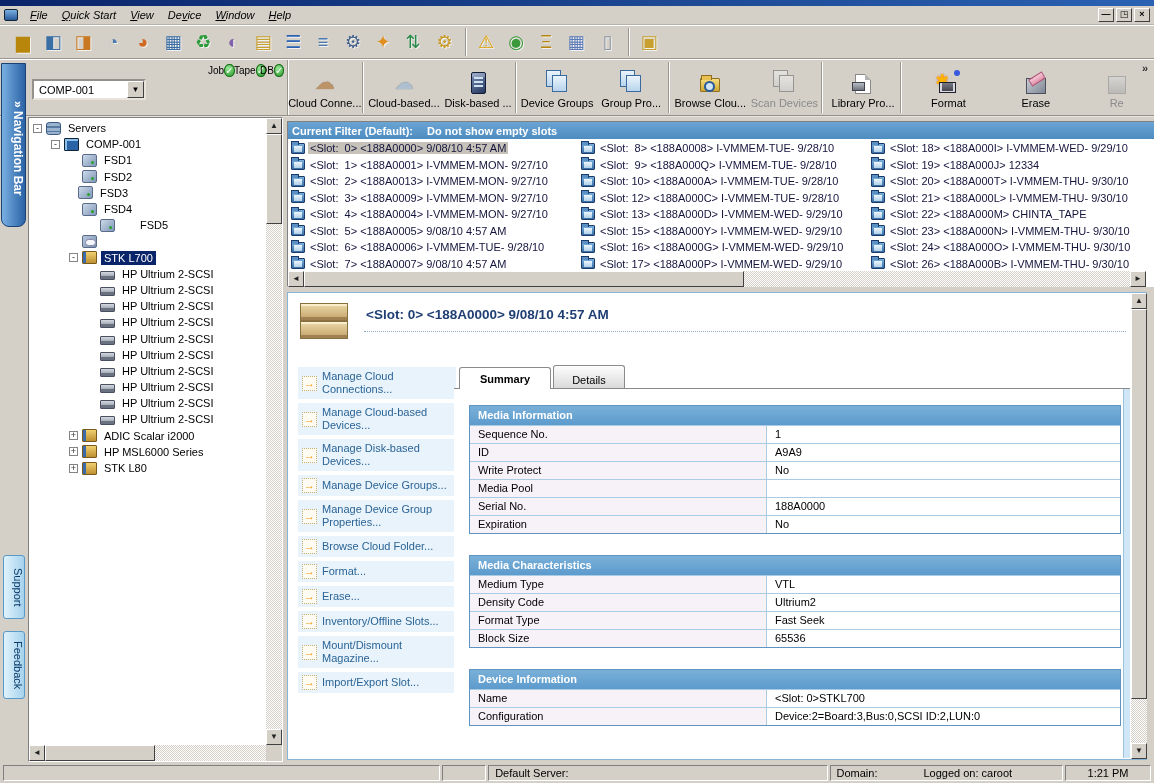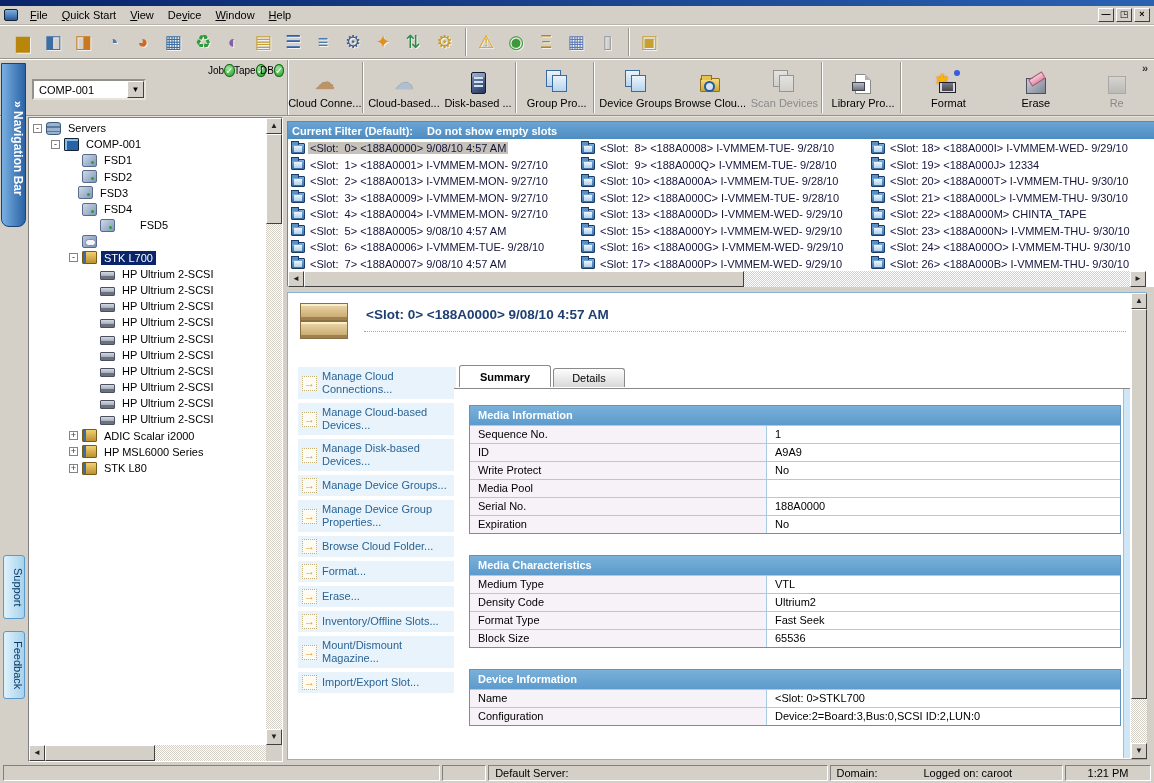--- a/index.html
+++ b/index.html
@@ -3,21 +3,21 @@
 <meta charset="utf-8">
 <style>
   * { margin:0; padding:0; box-sizing:border-box; }
   html,body { width:1154px; height:783px; overflow:hidden; }
   body { font-family:"Liberation Sans","DejaVu Sans",sans-serif; font-size:11px; background:#d4d0c8; position:relative; color:#000; }
 
   
   .titlebar { position:absolute; left:0; top:0; width:1154px; height:6px; background:linear-gradient(90deg,#0a246a,#2a62b2); }
   .menubar { position:absolute; left:0; top:6px; width:1154px; height:19px; background:#d4d0c8; display:flex; align-items:center; padding:0 2px; border-bottom:1px solid #b8b4ac; }
   .appicon { width:14px; height:12px; margin:0 5px 0 2px; background:linear-gradient(#7ab0e0,#2a5a9a); border:1px solid #123; border-radius:2px; }
-  .mi { padding:6px 7px; }
+  .mi { padding:6px 7px;font-style:italic; }
   .mi u { text-decoration:underline; }
   .winbtns { margin-left:auto; display:flex; gap:2px; padding-right:2px; }
   .winbtn { width:16px; height:14px; background:#d4d0c8; border:1px solid; border-color:#fff #404040 #404040 #fff; font-size:9px; line-height:11px; text-align:center; font-weight:bold; }
 
   
   .toolbar1 { position:absolute; left:0; top:25px; width:1154px; height:34px; border-top:1px solid #fff; border-bottom:1px solid #9a9690; display:flex; align-items:center; padding-left:8px; }
   .tb1i { width:30px; height:28px; display:flex; align-items:center; justify-content:center; font-size:18px; text-shadow:1px 1px 0 rgba(255,255,255,.7); }
   .tb1i.grp-end { border-right:1px solid #9a9690; box-shadow:1px 0 0 #fff; margin-right:5px; padding-right:4px; width:38px; }
 
   
@@ -116,21 +116,21 @@
   .lib3d { position:absolute; left:12px; top:8px; width:52px; height:42px; }
   .lib3d:before,.lib3d:after { content:""; position:absolute; left:0; width:46px; height:16px; background:linear-gradient(#ecd9a8,#c3a268); border:1px solid #8a7040; box-shadow:inset 0 -5px 0 -2px #a08050, inset 0 3px 0 -1px #f8eecc; }
   .lib3d:before { top:2px; } .lib3d:after { top:20px; }
   .dtitle { position:absolute; left:78px; top:14px; font-size:13.5px; font-weight:bold; color:#1f3f73; }
   .dotline { position:absolute; left:76px; top:38px; right:20px; border-bottom:1px dotted #8aa8c8; }
   .actions { position:absolute; left:10px; top:74px; width:158px; }
   .act { background:#e9f3fb; margin-bottom:4px; display:flex; align-items:center; padding:3px 2px; }
   .act-icon { width:15px; height:15px; flex:none; border:1px dotted #c0ae74; margin:0 5px 0 2px; color:#f0940a; font-weight:bold; font-size:11px; line-height:13px; text-align:center; background:#fdfbf2; }
   .act .alabel { color:#2a6496; font-size:11px; line-height:13px; }
   .tabs { position:absolute; left:171px; top:72px; display:flex; align-items:flex-end; }
-  .tab { border:1px solid #8a8a8a; border-bottom:0; padding:3px 18px 3px; background:linear-gradient(#fdfdfd,#d8d8d8); border-radius:3px 3px 0 0; margin-right:2px; }
+  .tab { border:1px solid #8a8a8a; border-bottom:0; padding:8px 18px 3px; background:linear-gradient(#fdfdfd,#d8d8d8); border-radius:3px 3px 0 0; margin-right:2px; }
   .tab.active { background:#fff; font-weight:bold; padding:5px 20px 4px; position:relative; z-index:2; }
   .tabpane { position:absolute; left:166px; top:95px; right:16px; bottom:1px; border-top:1px solid #8a8a8a; background:#fff; }
   .pane-strip { position:absolute; right:0; top:0; bottom:0; width:7px; background:#cfe6f7; border-left:1px solid #9cc2de; }
   .dtable { position:absolute; left:15px; width:652px; border:1px solid #5d94c2; }
   .dtable .thead { height:19px; background:linear-gradient(#79b0d8,#5d9bcd); color:#fff; font-weight:bold; line-height:19px; padding-left:8px; }
   .dtable .drow { display:flex; height:18px; border-top:1px solid #aacbe4; }
   .dtable .dlabel { width:297px; background:#f7f1f8; border-right:1px solid #aacbe4; padding:2px 0 0 8px; }
   .dtable .dvalue { flex:1; background:#fff; padding:2px 0 0 8px; }
   .t-media { top:16px; } .t-char { top:166px; } .t-dev { top:280px; }
   .det-vsb { left:843px; top:0; width:16px; height:466px; }
@@ -252,35 +252,35 @@
           <span class="bi-clouddev">☁</span>
         </span>
         <span>Cloud-based...</span>
       </span>
       <span class="tbtn grp-end">
         <span class="bicon">
           <span class="bi-diskdev"><i></i></span>
         </span>
         <span>Disk-based ...</span>
       </span>
-      <span class="tbtn grp-end">
+      <span class="tbtn">
         <span class="bicon">
           <span class="bi-sheets">
             <i></i>
           </span>
         </span>
-        <span>Group Pro...</span>
-      </span>
-      <span class="tbtn">
+        <span>Device Groups</span>
+      </span>
+      <span class="tbtn grp-end">
         <span class="bicon">
           <span class="bi-sheets">
             <i></i>
           </span>
         </span>
-        <span>Device Groups</span>
+        <span>Group Pro...</span>
       </span>
       <span class="tbtn">
         <span class="bicon">
           <span class="bi-browse"><i></i></span>
         </span>
         <span>Browse Clou...</span>
       </span>
       <span class="tbtn grp-end disabled">
         <span class="bicon">
           <span class="bi-sheets">

